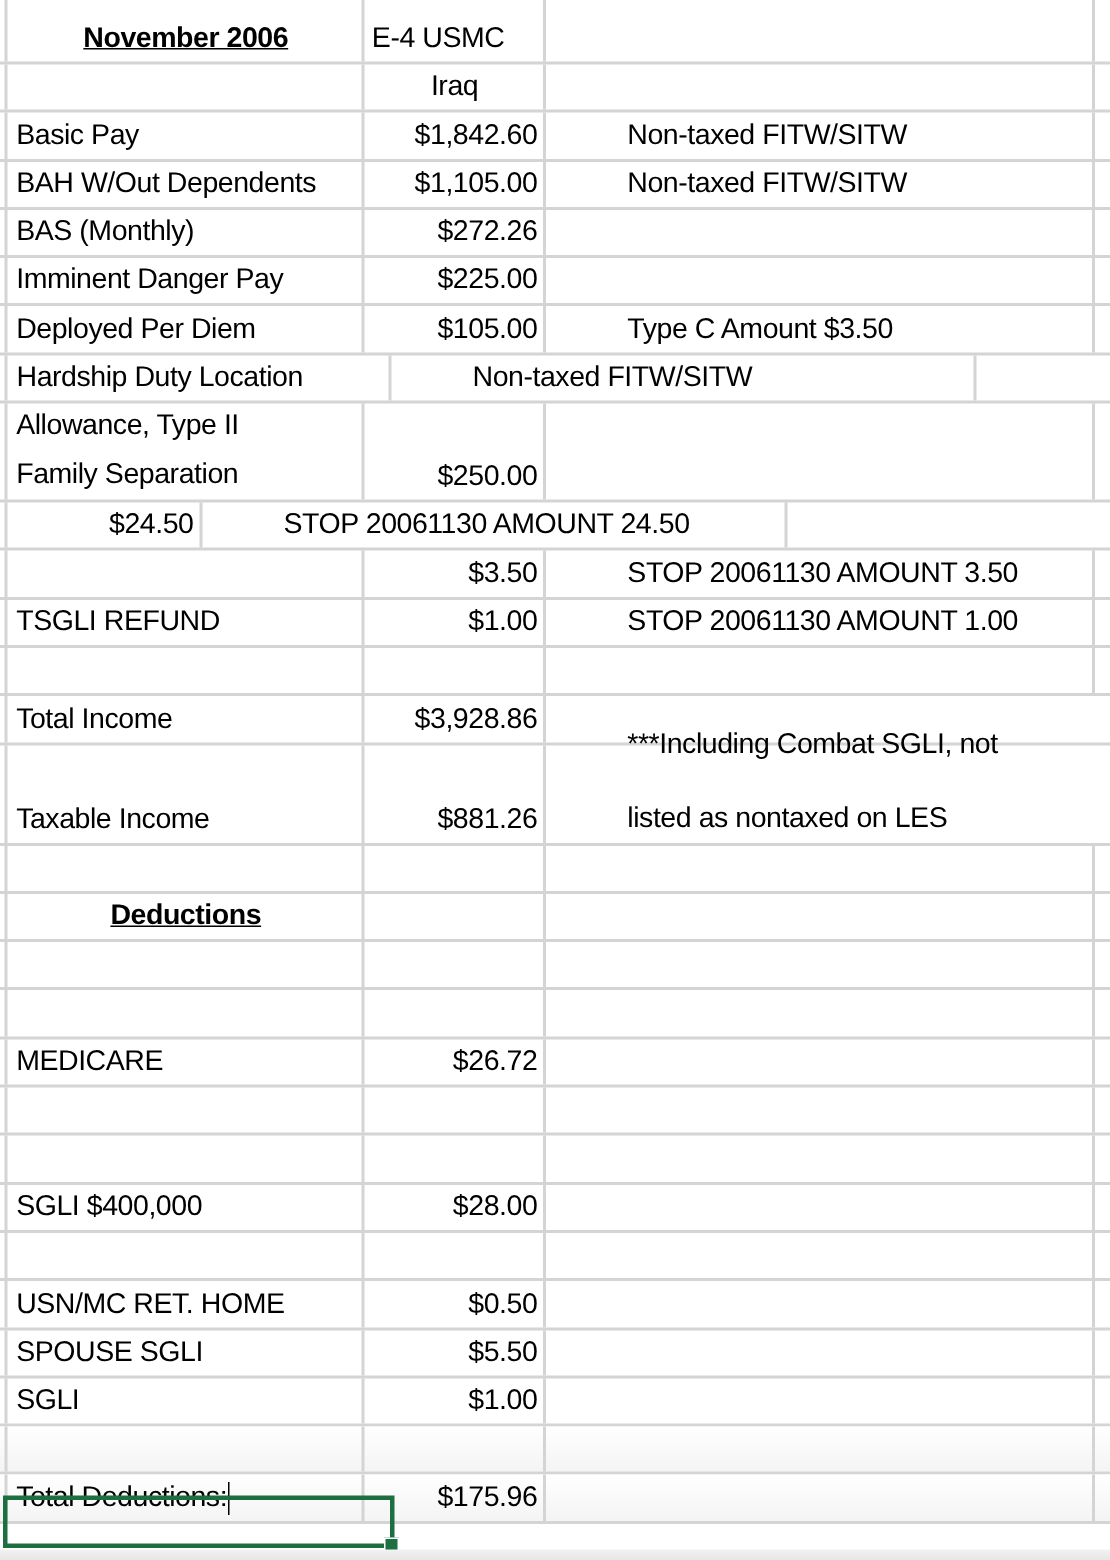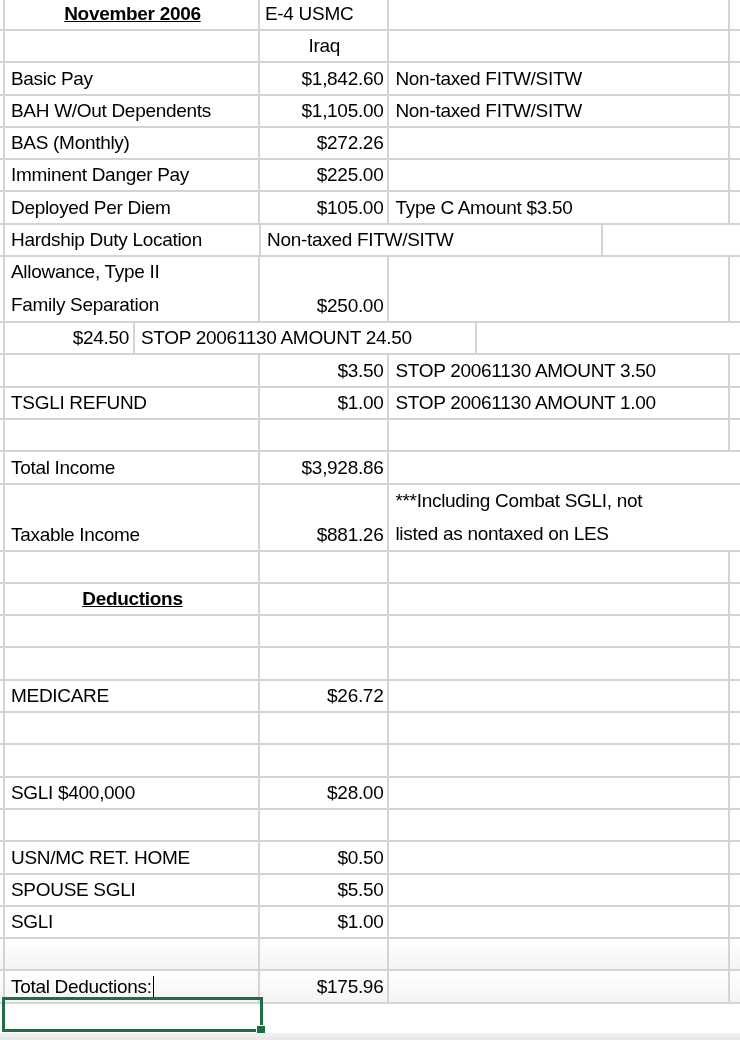--- a/index.html
+++ b/index.html
@@ -11,42 +11,42 @@
     .row { position: relative; display: flex; border-bottom: 2px solid #d4d4d4; box-sizing: border-box; height: 32.3px; }
     .row.tall { height: 66px; }
     .cell {
       box-sizing: border-box; border-right: 2px solid #d4d4d4; height: 100%;
       display: flex; align-items: flex-end; padding: 0 4px 4px 6px;
       font-size: 19px; color: #000; white-space: nowrap; letter-spacing: -0.3px;
     }
     .c0 { width: 5px; padding: 0; border-right: 2px solid #d4d4d4; }
     .cA { width: 256px; }
     .cB { width: 130px; justify-content: flex-end; padding-right: 4px; }
-    .cC { width: 342px; overflow: visible; }
+    .cC { width: 342px; overflow: visible; margin-left: 48px; }
     .cD { flex: 1; border-right: none; }
     .center { justify-content: center; }
     .bold-u { font-weight: bold; text-decoration: underline; }
     .wrap2 { flex-direction: column; align-items: flex-start; justify-content: flex-end; white-space: nowrap; line-height: 33px; padding-bottom: 0; }
     .wrap2 span { display: block; }
-    .nc { border-right-color: transparent; }
+    .nc { border-right-color: transparent; gap: 16px; }
     .selected {
       position: absolute; left: 2px; top: 997px; width: 261px; height: 35px;
       box-sizing: border-box; border: 3px solid #1d6f42; pointer-events: auto;
     }
     .fill-handle { position: absolute; right: -6px; bottom: -6px; width: 8px; height: 8px; background: #1d6f42; border: 1px solid #fff; }
     .caret { display: inline-block; width: 1px; height: 22px; background: #000; margin-left: 1px; vertical-align: bottom; }
     .bottom-shade { position: absolute; left: 0; right: 0; top: 1033px; height: 7px; background: linear-gradient(#f2f2f2, #e6e6e6); }
     .grad-row { background: linear-gradient(#ffffff, #f4f4f4); }
   </style>
 </head>
 <body>
 
 <div class="sheet">
 
-  <div class="row" style="height:32px">
+  <div class="row" style="height:44px">
     <div class="cell c0"></div>
     <div class="cell cA center">
         <span class="bold-u">November 2006</span>
       </div>
     <div class="cell cB" style="justify-content:flex-start; padding-left:5px; overflow:visible">
         <span>E-4 USMC</span>
       </div>
     <div class="cell cC"></div>
     <div class="cell cD"></div>
   </div>

